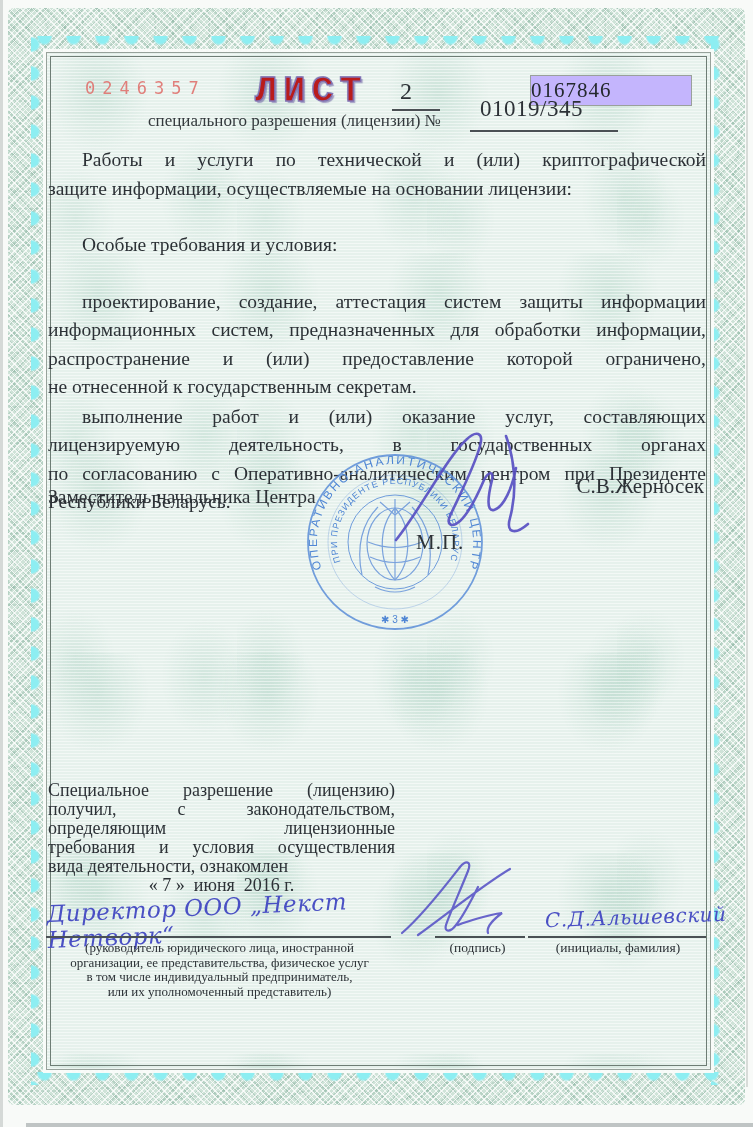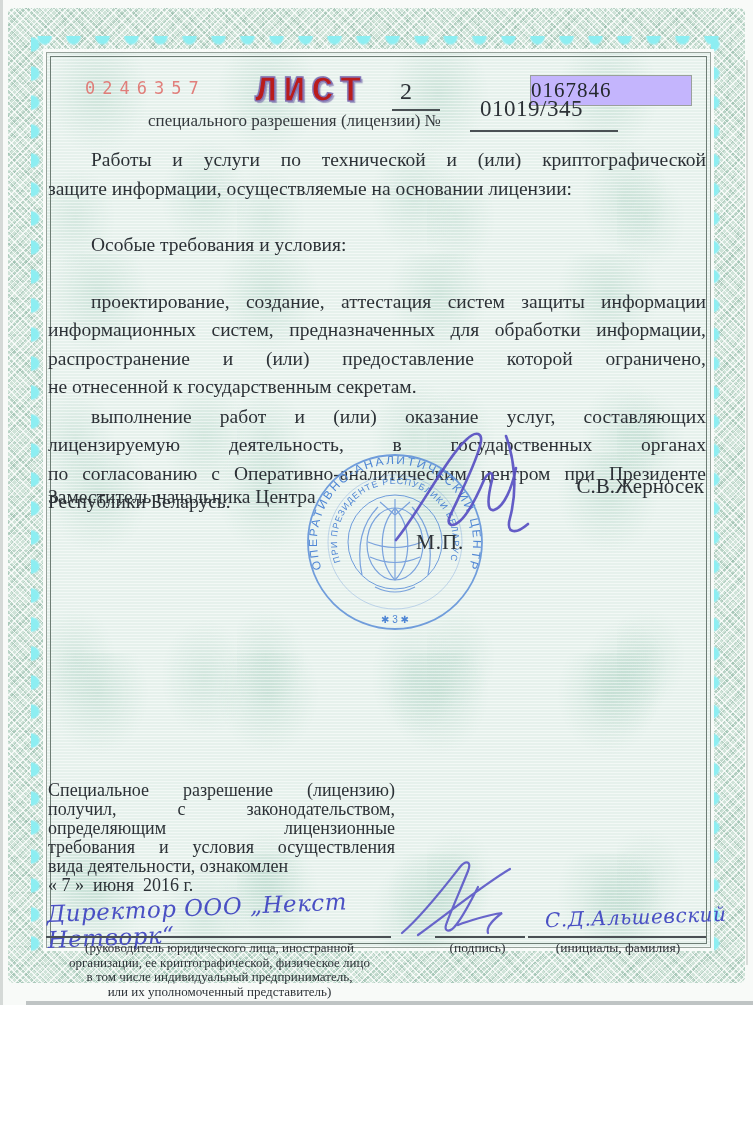--- a/index.html
+++ b/index.html
@@ -1,17 +1,17 @@
 <!DOCTYPE html>
 <html><head>
 <meta charset="utf-8">
 <style>
   html,body{margin:0;padding:0;background:#ffffff;}
   .page{
-    position:relative;width:753px;height:1005px;overflow:hidden;
+    position:relative;width:753px;height:1127px;overflow:hidden;
     background:#f8faf8;
     font-family:"Liberation Serif", serif;
   }
   
   .lace{
     position:absolute;left:8px;top:8px;right:8px;bottom:22px;
     background-color:#cfe3d8;
     background-image:
       repeating-linear-gradient(45deg, rgba(255,255,255,.75) 0 1px, rgba(255,255,255,0) 1px 4px),
       repeating-linear-gradient(-45deg, rgba(255,255,255,.75) 0 1px, rgba(255,255,255,0) 1px 4px),
@@ -51,21 +51,21 @@
   .scan-edge-left{position:absolute;left:0;top:0;bottom:0;width:3px;background:#c6cbc9;opacity:.7;}
   .scan-edge-right{position:absolute;right:5px;top:60px;bottom:40px;width:2px;background:#b7bdba;opacity:.5;}
 
   
   .abs{position:absolute;}
   .serif{font-family:"Liberation Serif", serif;color:#2c3136;}
   .sans{font-family:"Liberation Sans", sans-serif;color:#33383c;}
   .rule{position:absolute;background:#4a5054;height:1.5px;}
   .jl{text-align:justify;text-align-last:justify;}
   .jl-last{text-align:left;text-align-last:left;}
-  .indent{padding-left:43px;}
+  .indent{padding-left:34px;}
 
   .control-number{
     left:85px;top:78px;font-family:"DejaVu Sans Mono", monospace;
     font-size:17px;letter-spacing:7px;color:#e0736f;opacity:.9;
   }
   .sheet-word{
     left:255px;top:70px;font-family:Liberation Mono, monospace;font-weight:bold;
     font-size:37px;letter-spacing:6px;color:#b91c1c;
     -webkit-text-stroke:1.3px #8172b4;
     text-shadow:2px 2px 1px rgba(101,88,158,.55), -1px -1px 0 rgba(101,88,158,.35);
@@ -85,21 +85,21 @@
 
   .sign-row-left{left:48px;top:486px;font-size:19.5px;}
   .sign-row-right{right:49px;top:474px;font-size:21px;}
   .mp{left:380px;top:530px;font-size:21px;letter-spacing:1px;padding-left:36px;}
 
   .seal-svg{left:300px;top:447px;filter:blur(.3px);}
   .sig1-svg{left:388px;top:428px;}
   .sig2-svg{left:398px;top:855px;}
 
   .ack{left:48px;top:781px;width:347px;font-size:18px;line-height:19px;color:#2c3136;}
-  .ack-date{white-space:pre;margin-top:0;}
+  .ack-date{white-space:pre;margin-top:0;text-align:center;}
 
   .ink{font-family:"DejaVu Serif", serif;font-style:italic;color:#4a50c4;}
   .hand-position{left:46px;top:901px;width:360px;font-size:23px;letter-spacing:.5px;transform:rotate(-2.4deg);transform-origin:left top;}
   .hand-name{left:545px;top:905px;font-size:20px;letter-spacing:.5px;transform:rotate(-2deg);}
   .role-note{left:46px;top:941px;width:347px;text-align:center;font-size:13px;line-height:14.5px;color:#2c3136;}
   .small-label{font-size:13.5px;text-align:center;color:#2c3136;}
 </style>
 </head>
 <body>
 
@@ -190,21 +190,21 @@
     <div class="jl">определяющим лицензионные</div>
     <div class="jl">требования и условия осуществления</div>
     <div class="jl-last">вида деятельности, ознакомлен</div>
     <div class="ack-date">« 7 »  июня  2016 г.</div>
   </div>
 
   <div class="abs ink hand-position">Директор ООО „Некст Нетворк“</div>
   <div class="rule" style="left:46px;top:936px;width:345px;"></div>
   <div class="abs serif role-note">
     <div>(руководитель юридического лица, иностранной</div>
-    <div>организации, ее криптографической, физическое лицо</div>
+    <div>организации, ее представительства, физическое услуг</div>
     <div>в том числе индивидуальный предприниматель,</div>
     <div>или их уполномоченный представитель)</div>
   </div>
 
   <svg class="abs sig2-svg" width="135" height="90" viewBox="0 0 135 90">
     <path d="M4,78 C25,60 48,30 62,12 C68,5 74,6 70,16 C62,36 52,58 48,70 C46,77 52,78 58,70 C66,60 74,44 80,32 M20,80 C45,62 85,30 112,14 M60,70 C70,66 90,60 104,58 C96,64 88,72 90,78" fill="none" stroke="#5a55c6" stroke-width="2.2" stroke-linecap="round" opacity="0.9"></path>
   </svg>
   <div class="rule" style="left:435px;top:936px;width:90px;"></div>
   <div class="abs serif small-label" style="left:425px;top:940px;width:105px;">(подпись)</div>
 

